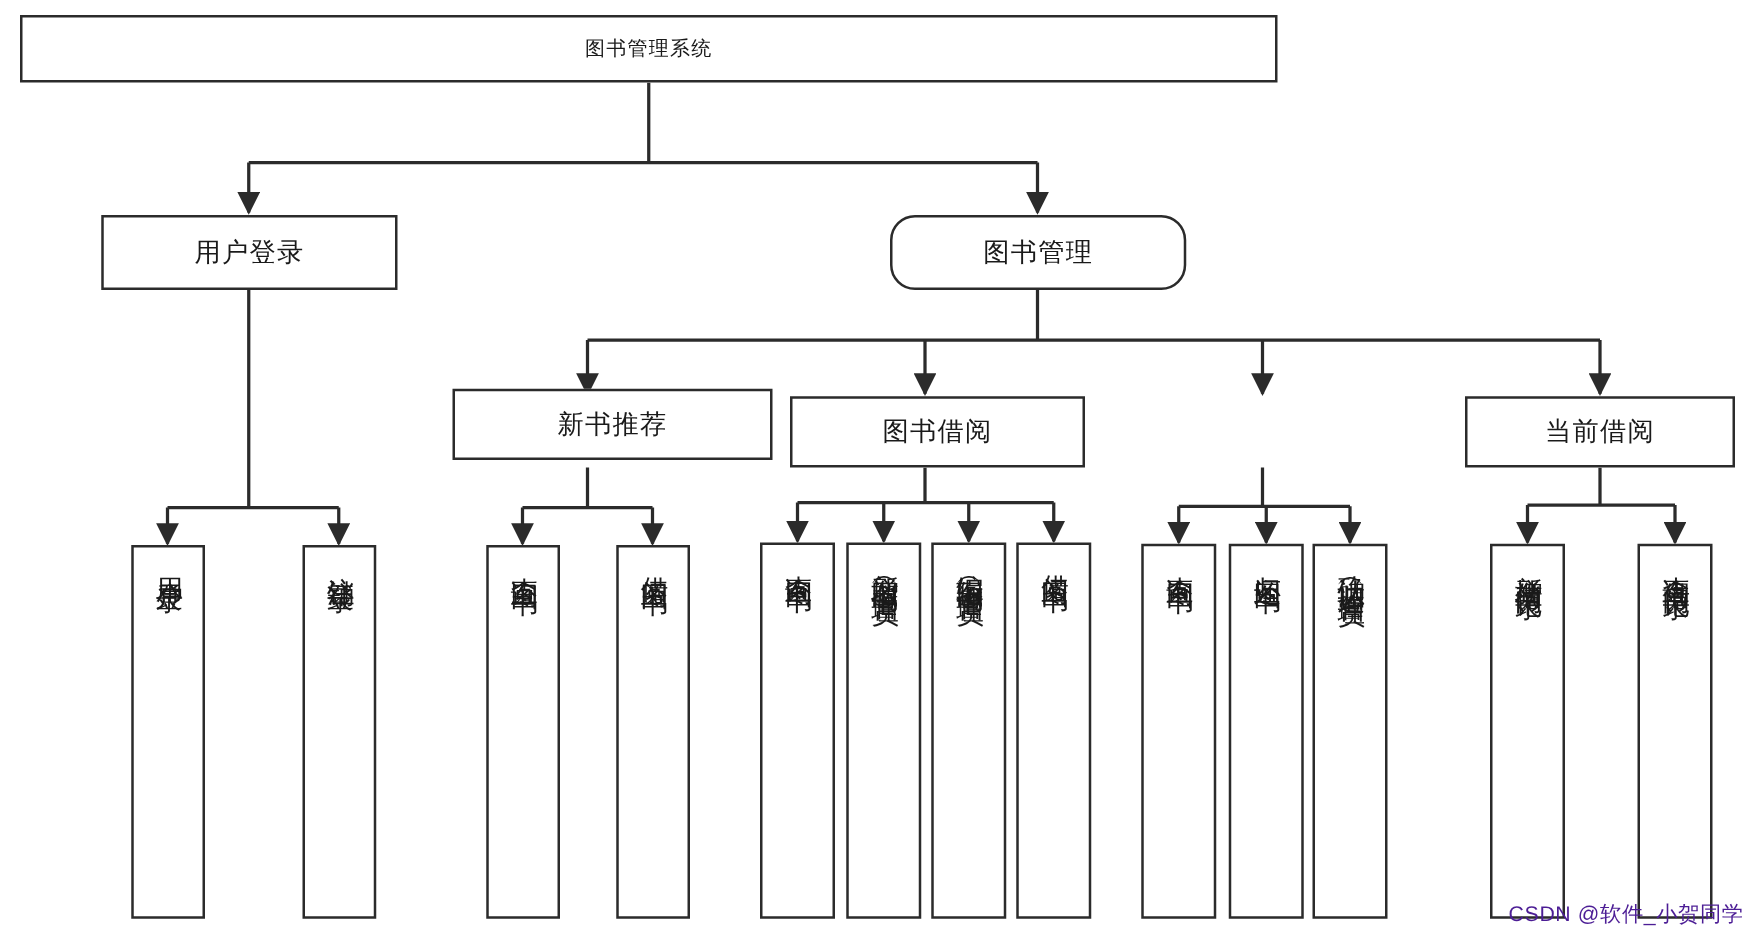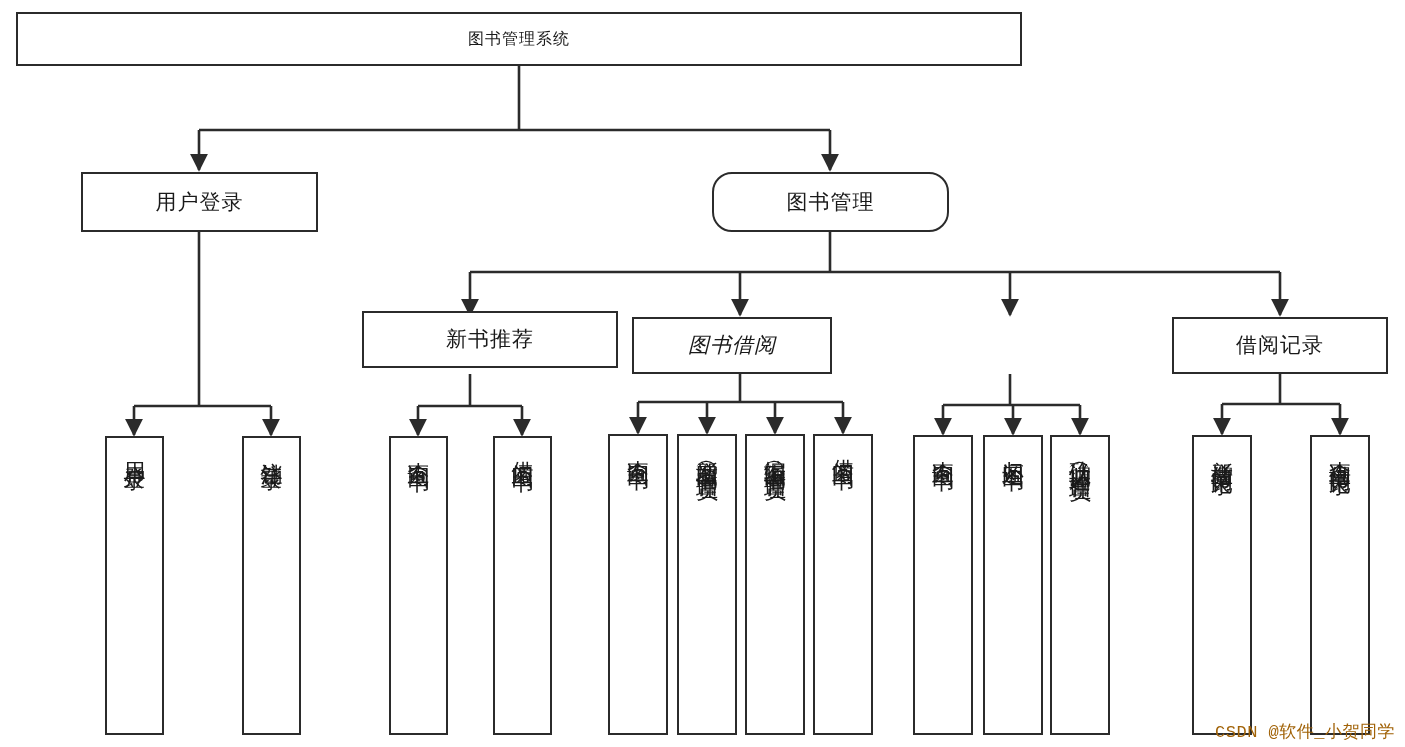--- a/index.html
+++ b/index.html
@@ -58,24 +58,24 @@
     font-size: 22px;
     line-height: 1.1;
     letter-spacing: 3px;
     white-space: nowrap;
   }
   .watermark {
     position: absolute;
     right: 10px;
     bottom: 4px;
     font-size: 17px;
-    color: #a16207;
+    color: #4c1d95;
     letter-spacing: 0.5px;
     white-space: nowrap;
-    font-family: Liberation Mono, monospace;
+    font-family: Liberation Sans, sans-serif;
     text-align: right;
   }
 </style>
 </head>
 <body>
 
 <div id="canvas">
 
   <svg class="wires" viewBox="0 0 1405 747" xmlns="http://www.w3.org/2000/svg">
     <defs>
@@ -135,25 +135,25 @@
   <div class="node horiz" style="left:81px; top:172px; width:237px; height:60px;">
     <span class="lbl">用户登录</span>
   </div>
   <div class="node horiz" style="left:712px; top:172px; width:237px; height:60px;border-radius:20px;">
     <span class="lbl">图书管理</span>
   </div>
 
   <div class="node horiz" style="left:362px; top:311px; width:256px; height:57px;">
     <span class="lbl">新书推荐</span>
   </div>
-  <div class="node horiz" style="left:632px; top:317px; width:200px; height:57px;font-style:italic;">
+  <div class="node horiz" style="left:632px; top:317px; width:236px; height:57px;">
     <span class="lbl">图书借阅</span>
   </div>
   <div class="node horiz" style="left:1172px; top:317px; width:216px; height:57px;">
-    <span class="lbl">借阅记录</span>
+    <span class="lbl">当前借阅</span>
   </div>
 
   <div class="node vert" style="left:105px; top:436px; width:59px; height:299px;">
     <span class="lbl">用户登录</span>
   </div>
   <div class="node vert" style="left:242px; top:436px; width:59px; height:299px;">
     <span class="lbl">注销登录</span>
   </div>
 
   <div class="node vert" style="left:389px; top:436px; width:59px; height:299px;">

